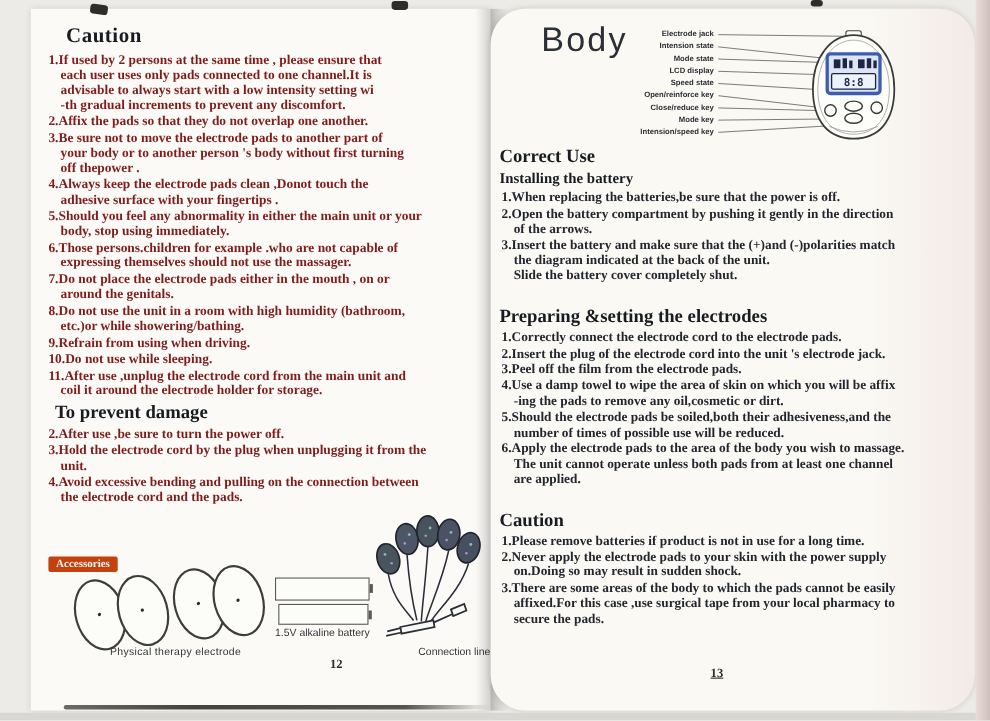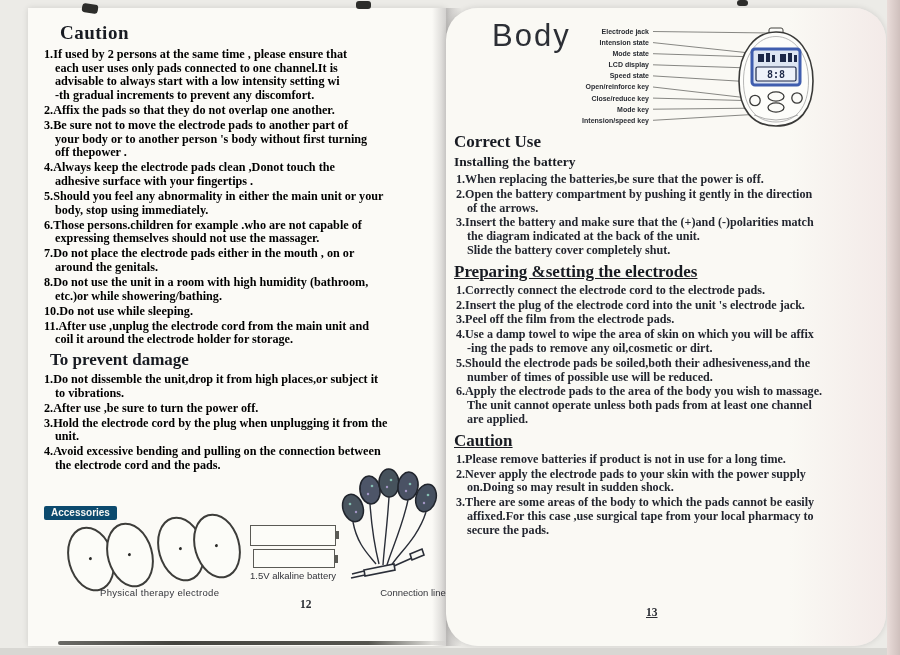--- a/index.html
+++ b/index.html
@@ -16,42 +16,42 @@
   
   .speck{position:absolute;background:#2d2d2b;border-radius:3px;}
   .edge-line{position:absolute;left:58px;top:641px;width:388px;height:4px;border-radius:2px;
              background:linear-gradient(to right,#6a6a66,#44443f 30%,#55554f 80%,rgba(90,90,85,0));}
   .bottom-strip{position:absolute;left:0;top:648px;width:900px;height:7px;background:#d8d7d3;}
   .right-strip{position:absolute;left:887px;top:0;width:13px;height:655px;
                background:linear-gradient(to right,#e9dcd9,#cfc0bd);}
   h1,h2,h3{margin:0;color:#181b22;font-family:"Liberation Serif","DejaVu Serif",serif;}
   .lp-h1{font-size:19px;margin:14px 0 4px 32px;letter-spacing:.5px;}
   .lp-h2{font-size:17px;margin:3px 0 3px 22px;}
-  .list{margin:0 0 0 16px;width:392px;font-size:12.2px;font-weight:bold;line-height:13.6px;color:#000000;}
+  .list{margin:0 0 0 16px;width:392px;font-size:12.2px;font-weight:bold;line-height:13.6px;color:#7f1d1d;}
   .item{white-space:pre-line;padding-left:11px;text-indent:-11px;margin-bottom:1.5px;}
 
   .rp-h1{font-family:"Liberation Sans",sans-serif;font-weight:400;font-size:31px;letter-spacing:2px;
          color:#2c2f35;margin:10px 0 0 46px;}
   .rp-h2{font-size:17px;margin:0 0 2px 8px;}
   .rp-h2.first{margin-top:78px;}
   .rp-h3{font-size:13.5px;margin:2px 0 3px 8px;}
   .rp-list{margin:0 0 0 10px;width:416px;font-size:12.1px;font-weight:bold;line-height:13.8px;color:#23262f;}
   .rp-list .item{margin-bottom:1px;}
-  .rp-h2.mid{margin-top:4px;text-decoration:underline;}
+  .rp-h2.mid{margin-top:20px;}
 
   
   .diagram{position:absolute;left:17px;top:0;width:440px;height:150px;}
   .dev-labels{position:absolute;left:56px;top:18px;width:130px;text-align:right;
               font-family:"Liberation Sans",sans-serif;font-size:7px;font-weight:bold;color:#2a2d33;}
   .dev-label{height:11.1px;line-height:11.1px;}
   .dev-svg{position:absolute;left:188px;top:14px;}
 
   
-  .acc-badge{position:absolute;left:16px;top:498px;background:#0c4a6e;color:#f5f5f2;
-             font-family:Liberation Sans, sans-serif;font-size:10px;font-weight:bold;
+  .acc-badge{position:absolute;left:16px;top:498px;background:#c2410c;color:#f5f5f2;
+             font-family:Liberation Serif, serif;font-size:10px;font-weight:bold;
              padding:1px 7px 2px;border-radius:2px;text-align:right;}
   .pad{position:absolute;width:42px;height:62px;border:2.5px solid #3d3d3a;border-radius:50%;
        background:#fcfcf8;transform:rotate(-16deg);}
   .pad::after{content:"";position:absolute;left:19px;top:29px;width:3px;height:3px;background:#2c2c2a;border-radius:50%;}
   .battery{position:absolute;left:222px;top:517px;}
   .bat{border:1.5px solid #5a5a55;background:#fcfcf8;position:relative;}
   .bat1{width:84px;height:19px;}
   .bat2{width:80px;height:17px;margin:3px 0 0 3px;}
   .bat::after{content:"";position:absolute;right:-4px;top:5px;width:3px;height:8px;background:#5a5a55;}
   .cap{position:absolute;font-family:"Liberation Sans",sans-serif;font-weight:normal;color:#33343a;}
@@ -84,30 +84,29 @@
         <div class="item">4.Always  keep the  electrode  pads  clean ,Donot  touch  the
 adhesive  surface  with your  fingertips .</div>
         <div class="item">5.Should  you  feel any abnormality in  either the  main unit or your
 body,  stop using  immediately.</div>
         <div class="item">6.Those persons.children for  example .who are  not capable  of
 expressing  themselves should  not use  the  massager.</div>
         <div class="item">7.Do  not place the  electrode  pads  either in the  mouth , on  or
 around  the  genitals.</div>
         <div class="item">8.Do not use the unit in a room  with high humidity (bathroom,
 etc.)or while showering/bathing.</div>
+        <div class="item">9.Refrain from using when driving.</div>
         <div class="item">10.Do not use while sleeping.</div>
         <div class="item">11.After use ,unplug  the electrode  cord from the main  unit and
 coil it around the  electrode  holder  for storage.</div>
       </div>
 
     <h2 class="lp-h2">To prevent damage</h2>
     <div class="list">
 
-    <div class="item">1.Do not dissemble the unit,drop it from high places,or subject it
-to vibrations.</div>
         <div class="item">2.After use ,be sure  to  turn the  power off.</div>
         <div class="item">3.Hold the electrode cord by the plug when unplugging it from the
 unit.</div>
         <div class="item">4.Avoid excessive bending and pulling on the  connection  between
 the  electrode  cord and the pads.</div>
       </div>
 
     <div class="acc-badge">Accessories</div>
 
     <div class="pad" style="left:40px;top:518px;"></div>

